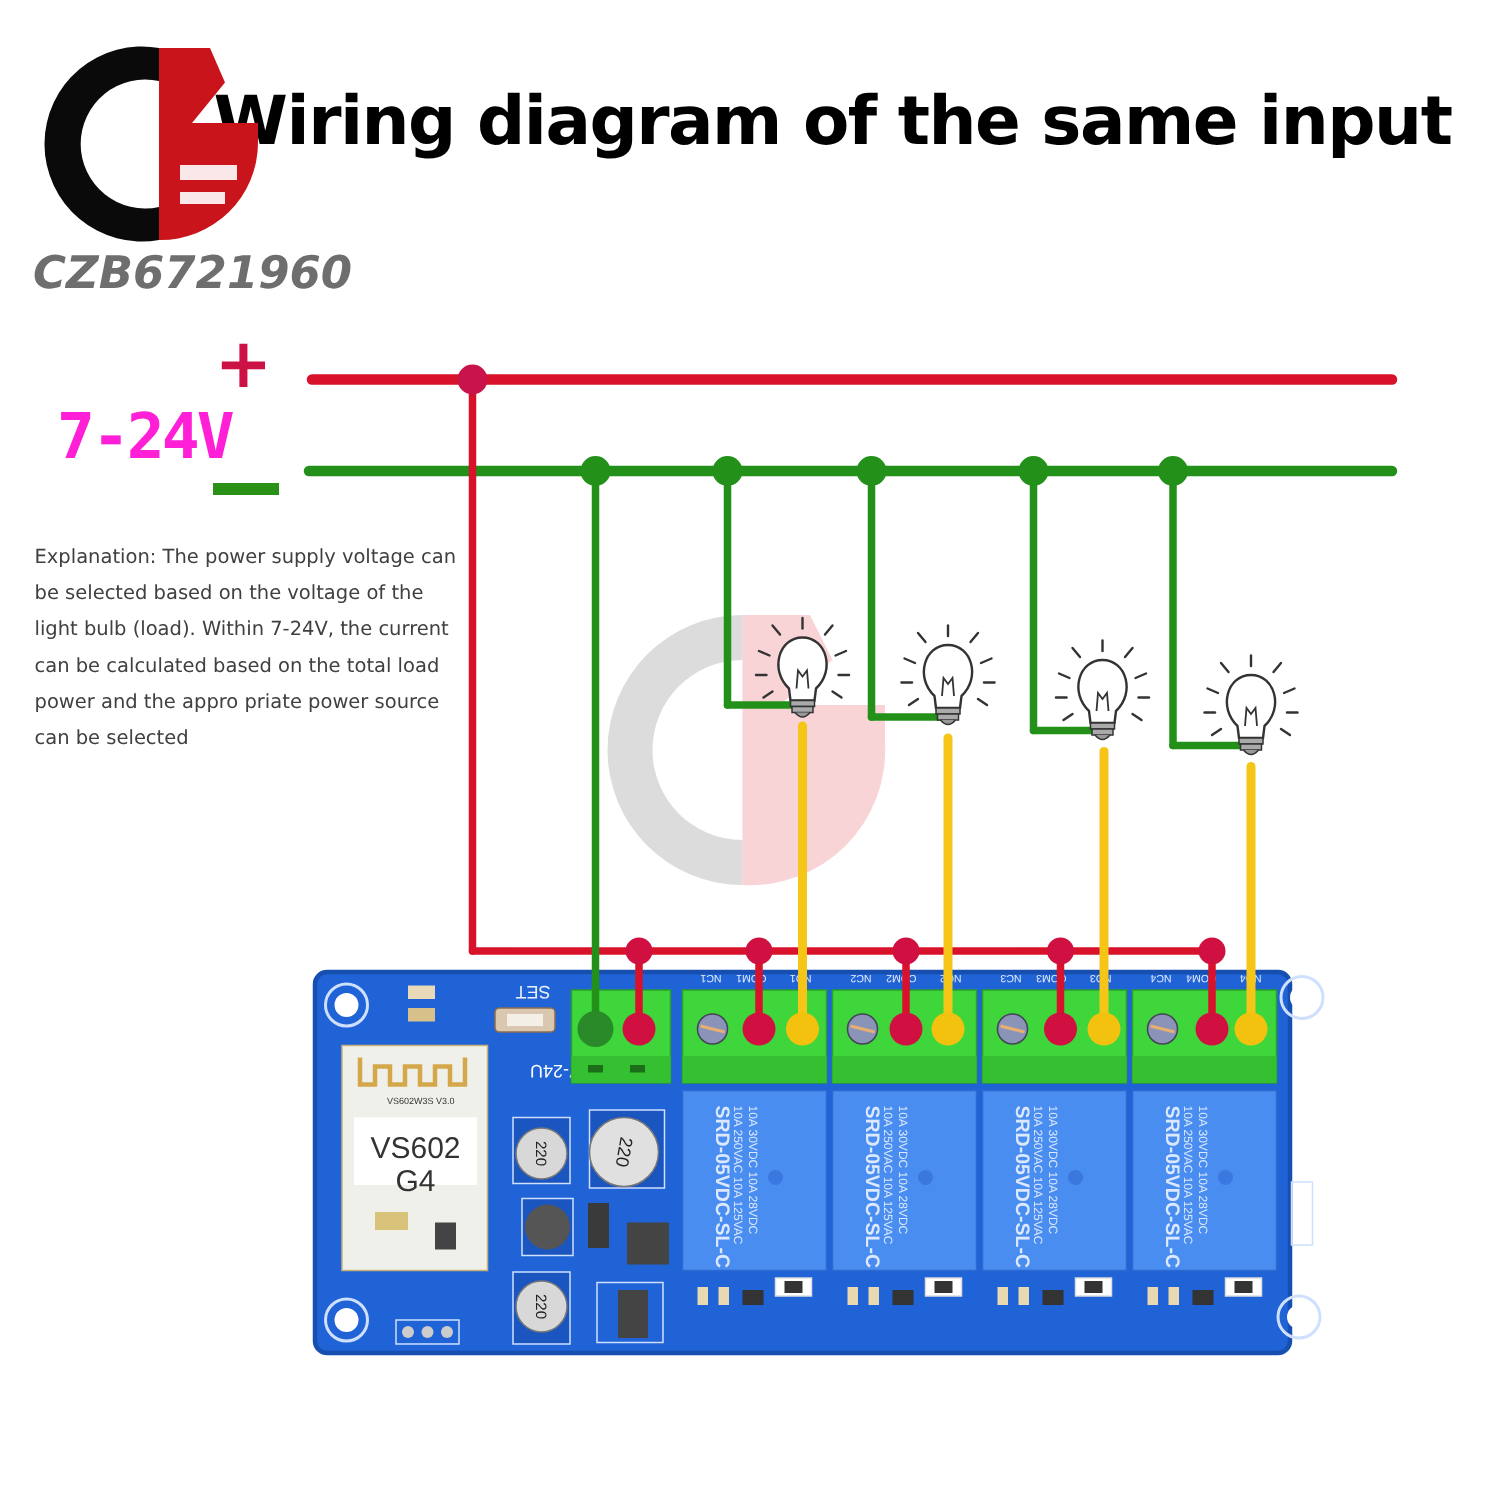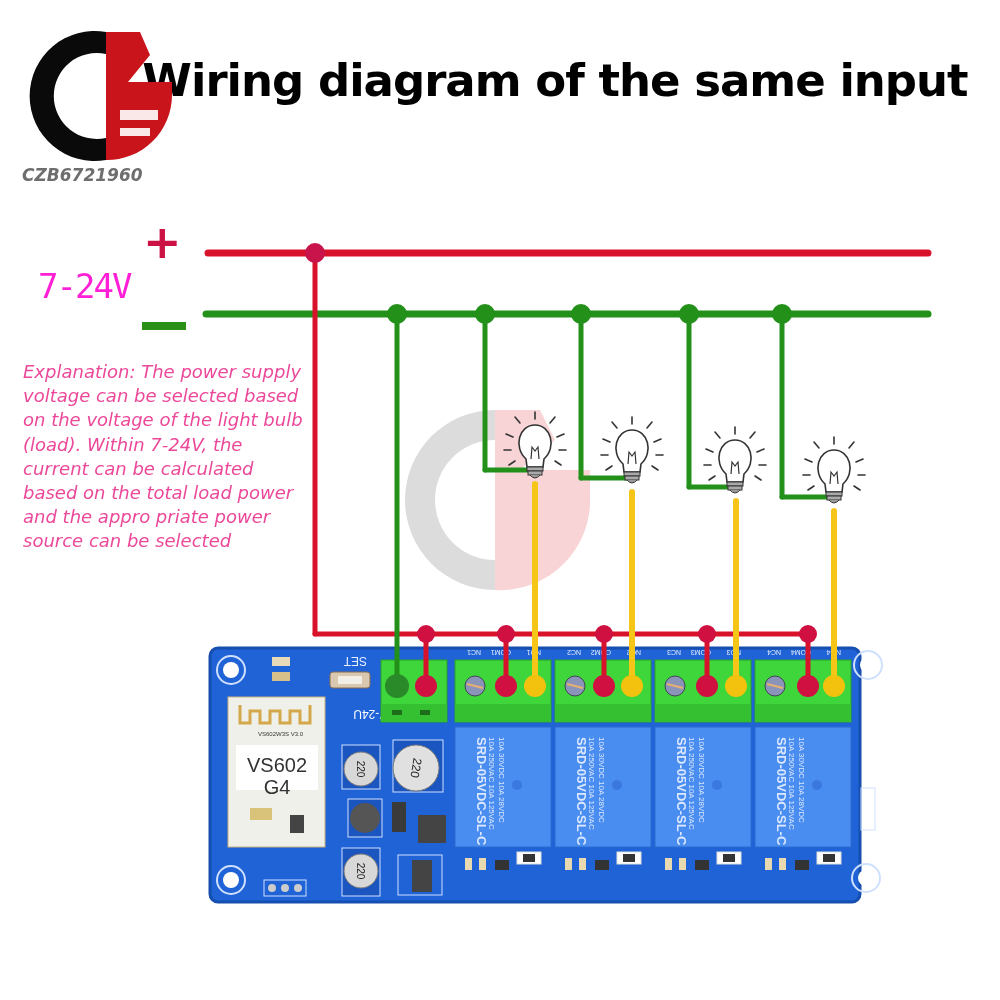--- a/index.html
+++ b/index.html
@@ -1,25 +1,25 @@
 <!DOCTYPE html>
 <html><head>
 <meta charset="utf-8">
 <style>
   html,body{margin:0;padding:0;background:#fff;}
   body{width:1000px;height:1000px;position:relative;overflow:hidden;font-family:"DejaVu Sans",sans-serif;}
   .abs{position:absolute;}
   #title{left:0;top:52px;width:1000px;text-align:center;font-family:"DejaVu Sans",sans-serif;font-weight:bold;font-size:45px;line-height:58px;color:#000;letter-spacing:-1px;}
   #title .l1{padding-left:110px;}
   #title .l2{padding-left:0px;}
-  #brand{left:22px;top:165px;font-family:"DejaVu Sans",sans-serif;font-weight:bold;font-size:17px;color:#6e6e6e;letter-spacing:0px;font-style:italic;}
-  #volt{left:38px;top:266px;color:#ff1fd6;font-family:"DejaVu Sans Mono",monospace;font-weight:normal;font-size:34px;letter-spacing:-2px;}
+  #brand{left:22px;top:165px;font-family:"DejaVu Sans",sans-serif;font-weight:bold;font-size:30px;color:#6e6e6e;letter-spacing:0px;font-style:italic;}
+  #volt{left:38px;top:266px;color:#ff1fd6;font-family:"DejaVu Sans Mono",monospace;font-weight:bold;font-size:42px;letter-spacing:-2px;}
   #plus{left:143px;top:222px;color:#cc1144;font-size:46px;font-weight:bold;line-height:40px;}
   #minus{left:142px;top:322px;width:44px;height:8px;background:#2a9016;}
-  #explain{left:23px;top:360px;width:290px;font-family:"DejaVu Sans",sans-serif;font-size:18px;line-height:24.2px;color:#ec4899;font-style:italic;}
+  #explain{left:23px;top:360px;width:290px;font-family:"DejaVu Sans",sans-serif;font-size:13px;line-height:24.2px;color:#404040;}
   svg{position:absolute;left:0;top:0;}
   .board-text{font-family:"Liberation Sans",sans-serif;}
 </style>
 </head>
 <body>
 
 <div id="title" class="abs">
   <div class="l1">Wiring diagram of the same input</div>
 </div>
 

